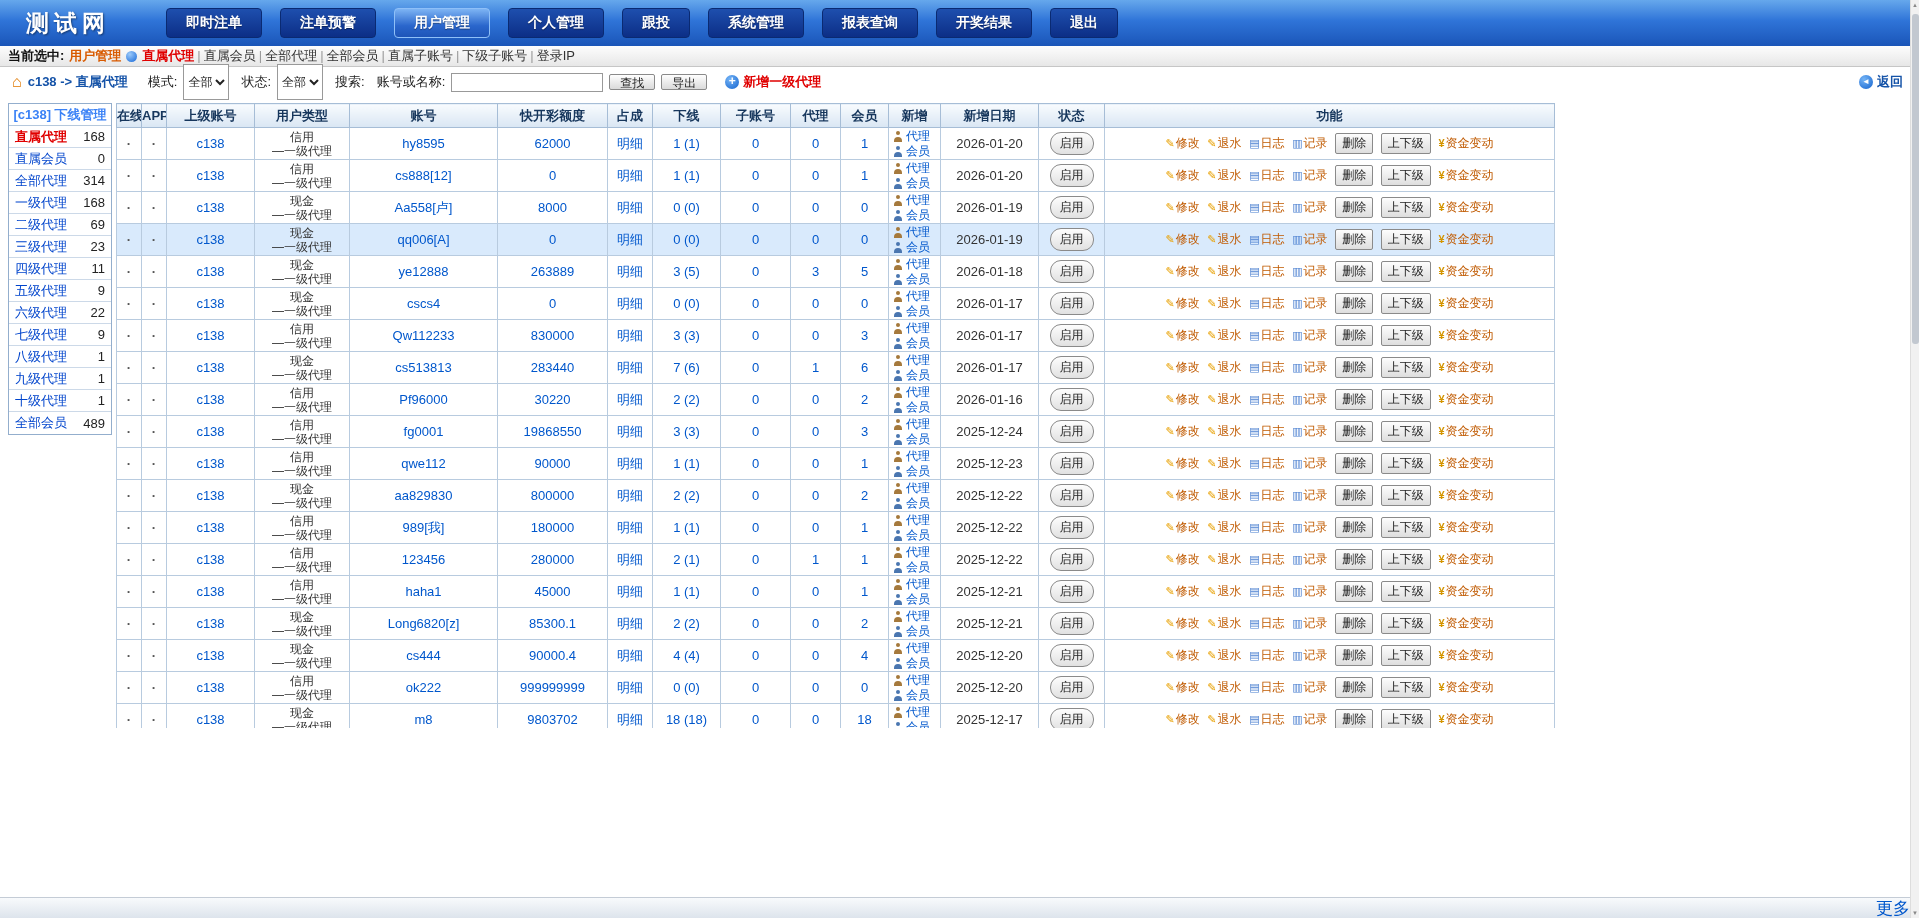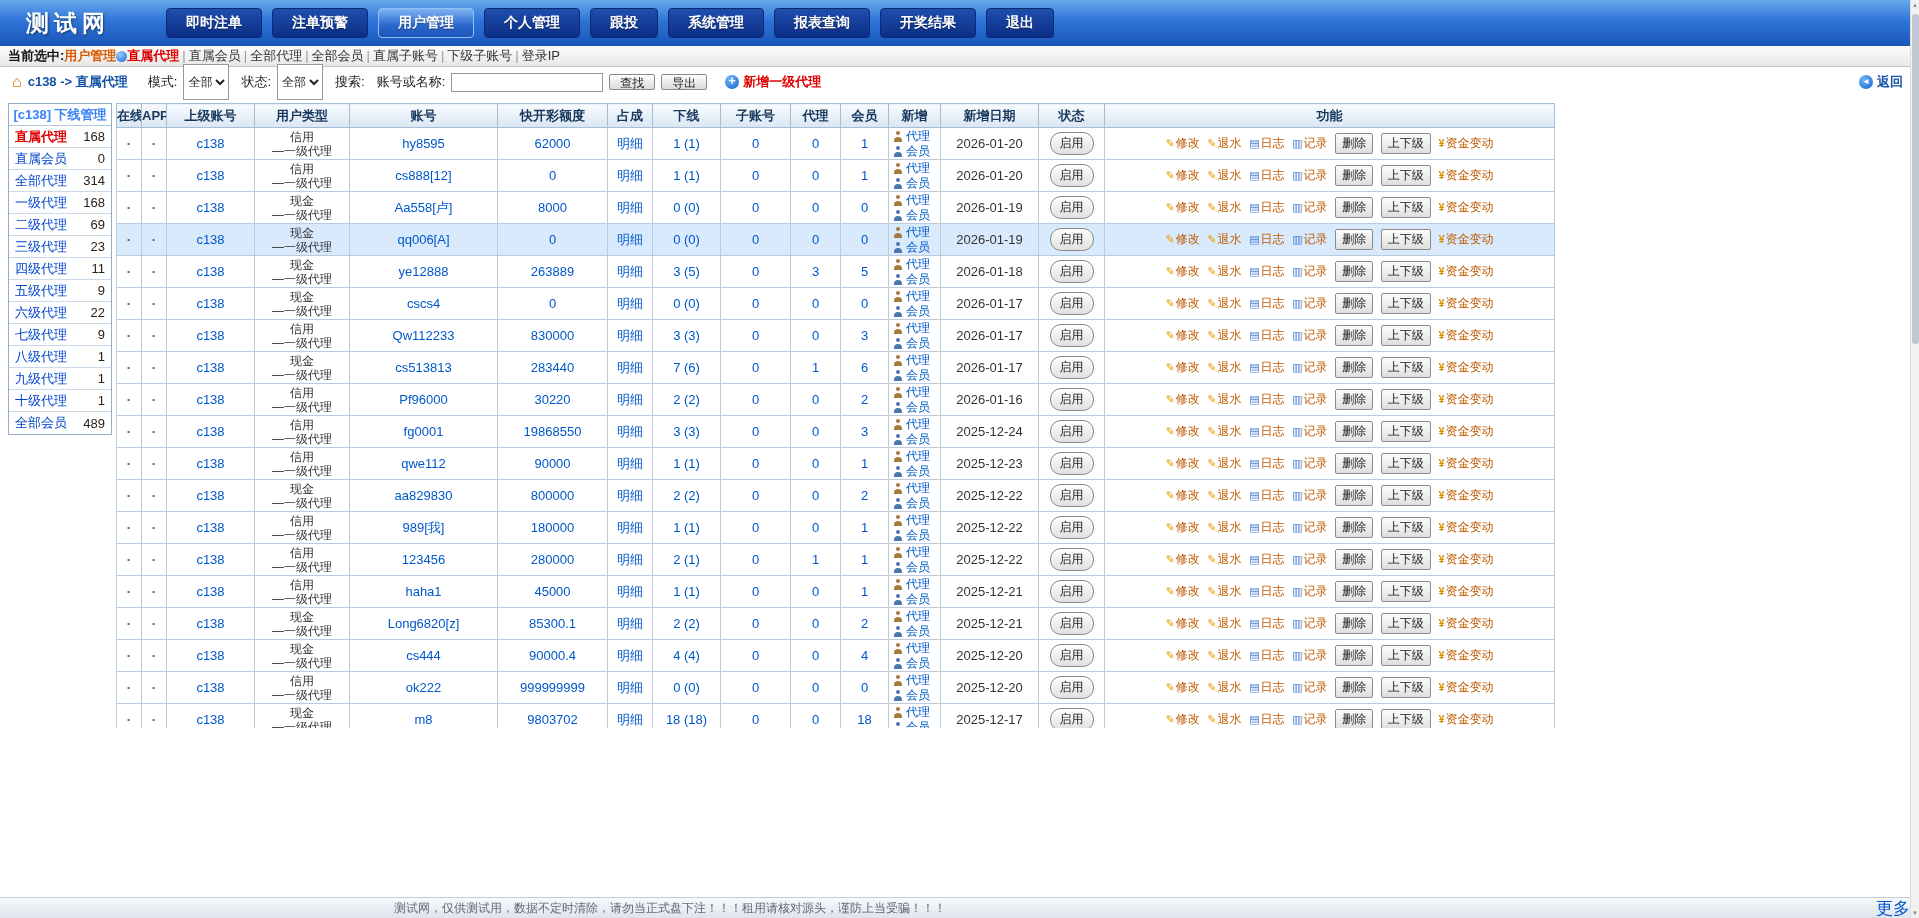--- a/index.html
+++ b/index.html
@@ -3,31 +3,31 @@
 <meta charset="utf-8">
 <style>
   *{margin:0;padding:0;box-sizing:border-box}
   html,body{width:1919px;height:918px;overflow:hidden}
   body{font-family:"Liberation Sans","DejaVu Sans",sans-serif;background:#fff;position:relative;font-size:13px;color:#333}
   a{text-decoration:none;cursor:pointer}
 
   
   .header{height:46px;background:linear-gradient(180deg,#66a8ec 0%,#2f74d8 45%,#1a55b8 100%);display:flex;align-items:center;position:relative}
   .logo{color:#fff;font-size:23px;font-weight:bold;letter-spacing:5px;margin-left:26px;text-shadow:1px 1px 2px rgba(0,0,0,.45);white-space:nowrap}
-  .nav-tabs{display:flex;margin-left:56px;gap:10px;align-items:center}
+  .nav-tabs{display:flex;margin-left:56px;gap:18px;align-items:center}
   .nav-tab{background:linear-gradient(180deg,#1e4fae,#0c2e86);color:#fff;font-size:14px;font-weight:bold;padding:5px 19px;border-radius:4px;border:1px solid #0a2a72;cursor:pointer;white-space:nowrap;text-shadow:0 1px 1px rgba(0,0,0,.4)}
   .nav-tab.active{background:linear-gradient(180deg,#7db4f4,#2a66cc 60%,#1e55b8);border-color:#8fc0f8}
   .user-block{position:absolute;right:22px;top:3px;display:flex;align-items:center;gap:9px;color:#fff}
   .avatar{width:34px;height:34px;border-radius:50%;background:rgba(255,255,255,.22);border:2px solid rgba(255,255,255,.75);position:relative;flex:0 0 auto}
   .avatar::before{content:"";position:absolute;top:4px;left:10px;width:10px;height:10px;border-radius:50%;background:#eef4fb}
   .avatar::after{content:"";position:absolute;bottom:2px;left:5px;width:20px;height:11px;border-radius:10px 10px 0 0;background:#eef4fb}
   .info-lines{font-size:12px;line-height:14px;white-space:nowrap}
 
   
-  .subnav{height:21px;background:linear-gradient(#fdfdfd,#e7e7e7);border-bottom:1px solid #c6c6c6;display:flex;align-items:center;padding-left:8px;font-size:13px;white-space:nowrap}
+  .subnav{height:21px;background:linear-gradient(#fdfdfd,#e7e7e7);border-bottom:1px solid #c6c6c6;display:flex;align-items:center;padding-left:8px;font-size:13px;gap:5px;white-space:nowrap}
   .subnav-label{font-weight:bold;color:#111}
   .subnav-section{font-weight:bold;color:#d85a00;cursor:pointer}
   .subnav-bullet{width:11px;height:11px;border-radius:50%;background:radial-gradient(circle at 35% 30%,#9ccafa,#1668d8);display:inline-block;flex:0 0 auto}
   .subnav-link{color:#333}
   .subnav-link.active{color:#e00000;font-weight:bold}
   .sep{color:#999;margin:0 3px}
 
   
   .toolbar{height:30px;display:flex;align-items:center;padding:0 12px;gap:6px;background:#fff;position:relative;white-space:nowrap}
   .home-icon{color:#e07800;font-size:16px;font-weight:bold}
@@ -1239,21 +1239,20 @@
                 <span>资金变动</span>
               </a>
     </td>
   </tr>
 </tbody>
     </table>
   </div>
 </div>
 
 <div class="footer">
-  <span class="footer-notice">测试网，仅供测试用，数据不定时清除，请勿当正式盘下注！！！租用请核对源头，谨防上当受骗！！！</span>
   <a class="more-link">更多</a>
 </div>
 
 <div class="scrollbar">
   <span class="scroll-arrow up">▲</span>
   <span class="scroll-thumb"></span>
   <span class="scroll-arrow down">▼</span>
 </div>
 
 </body></html>

